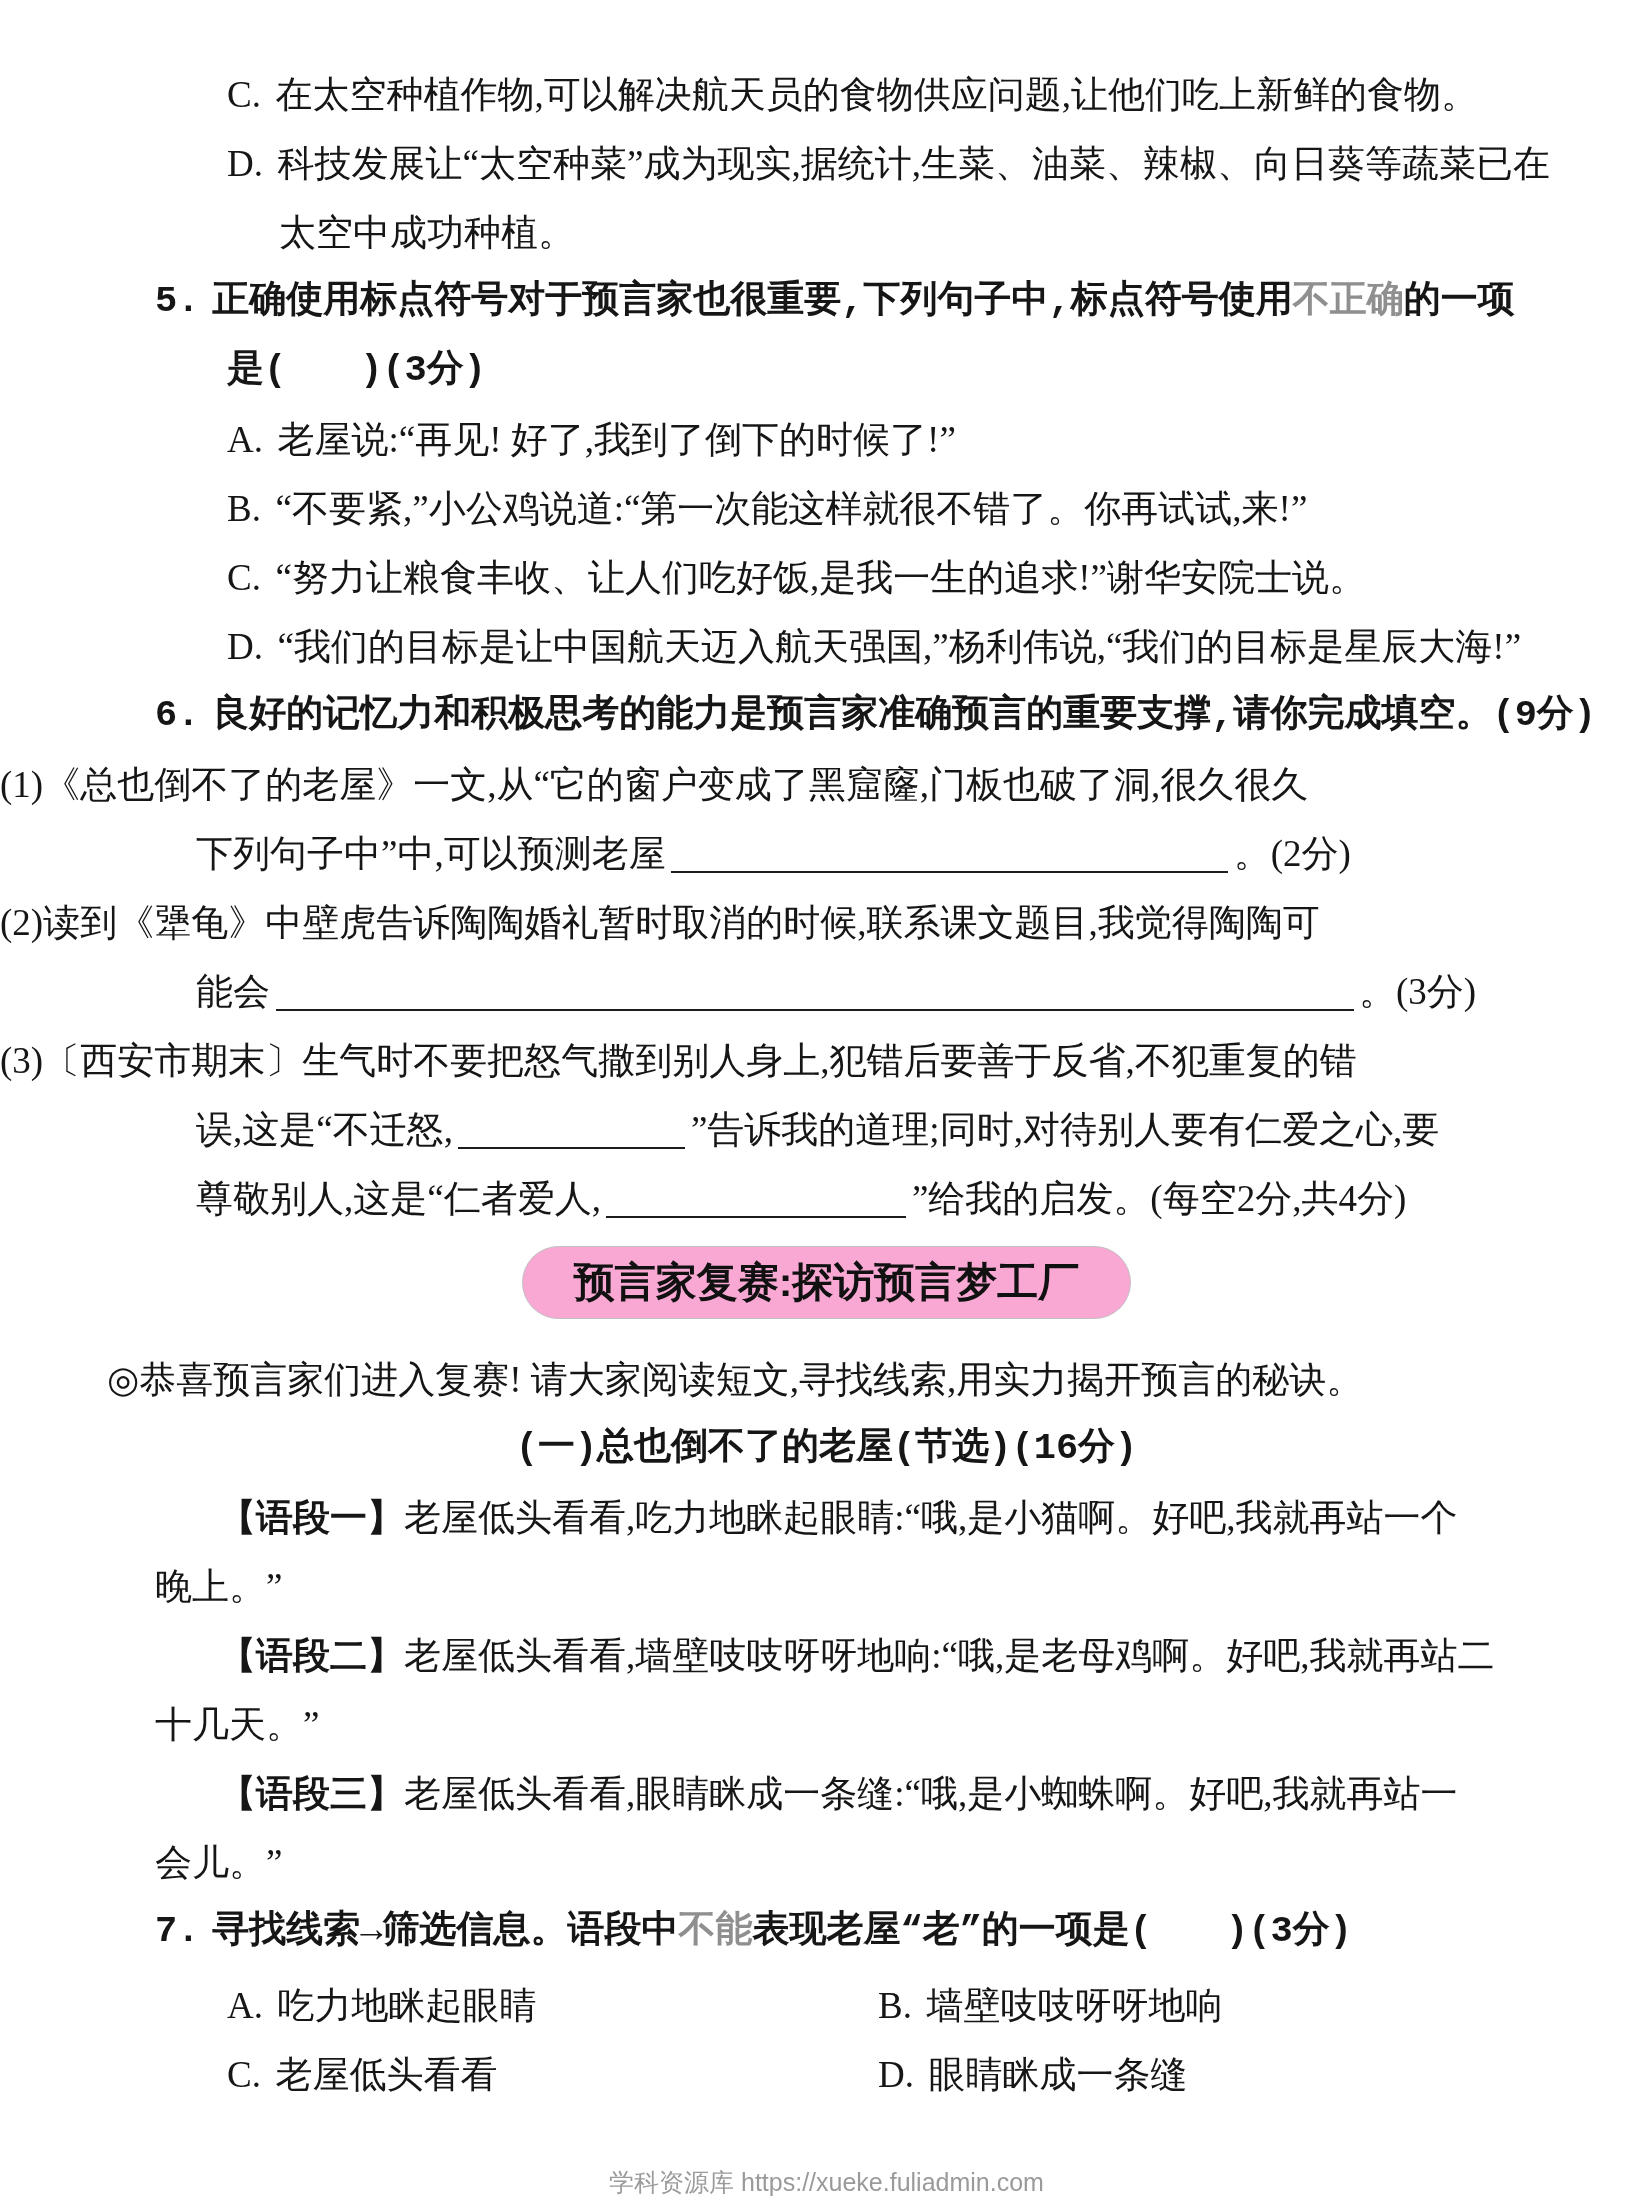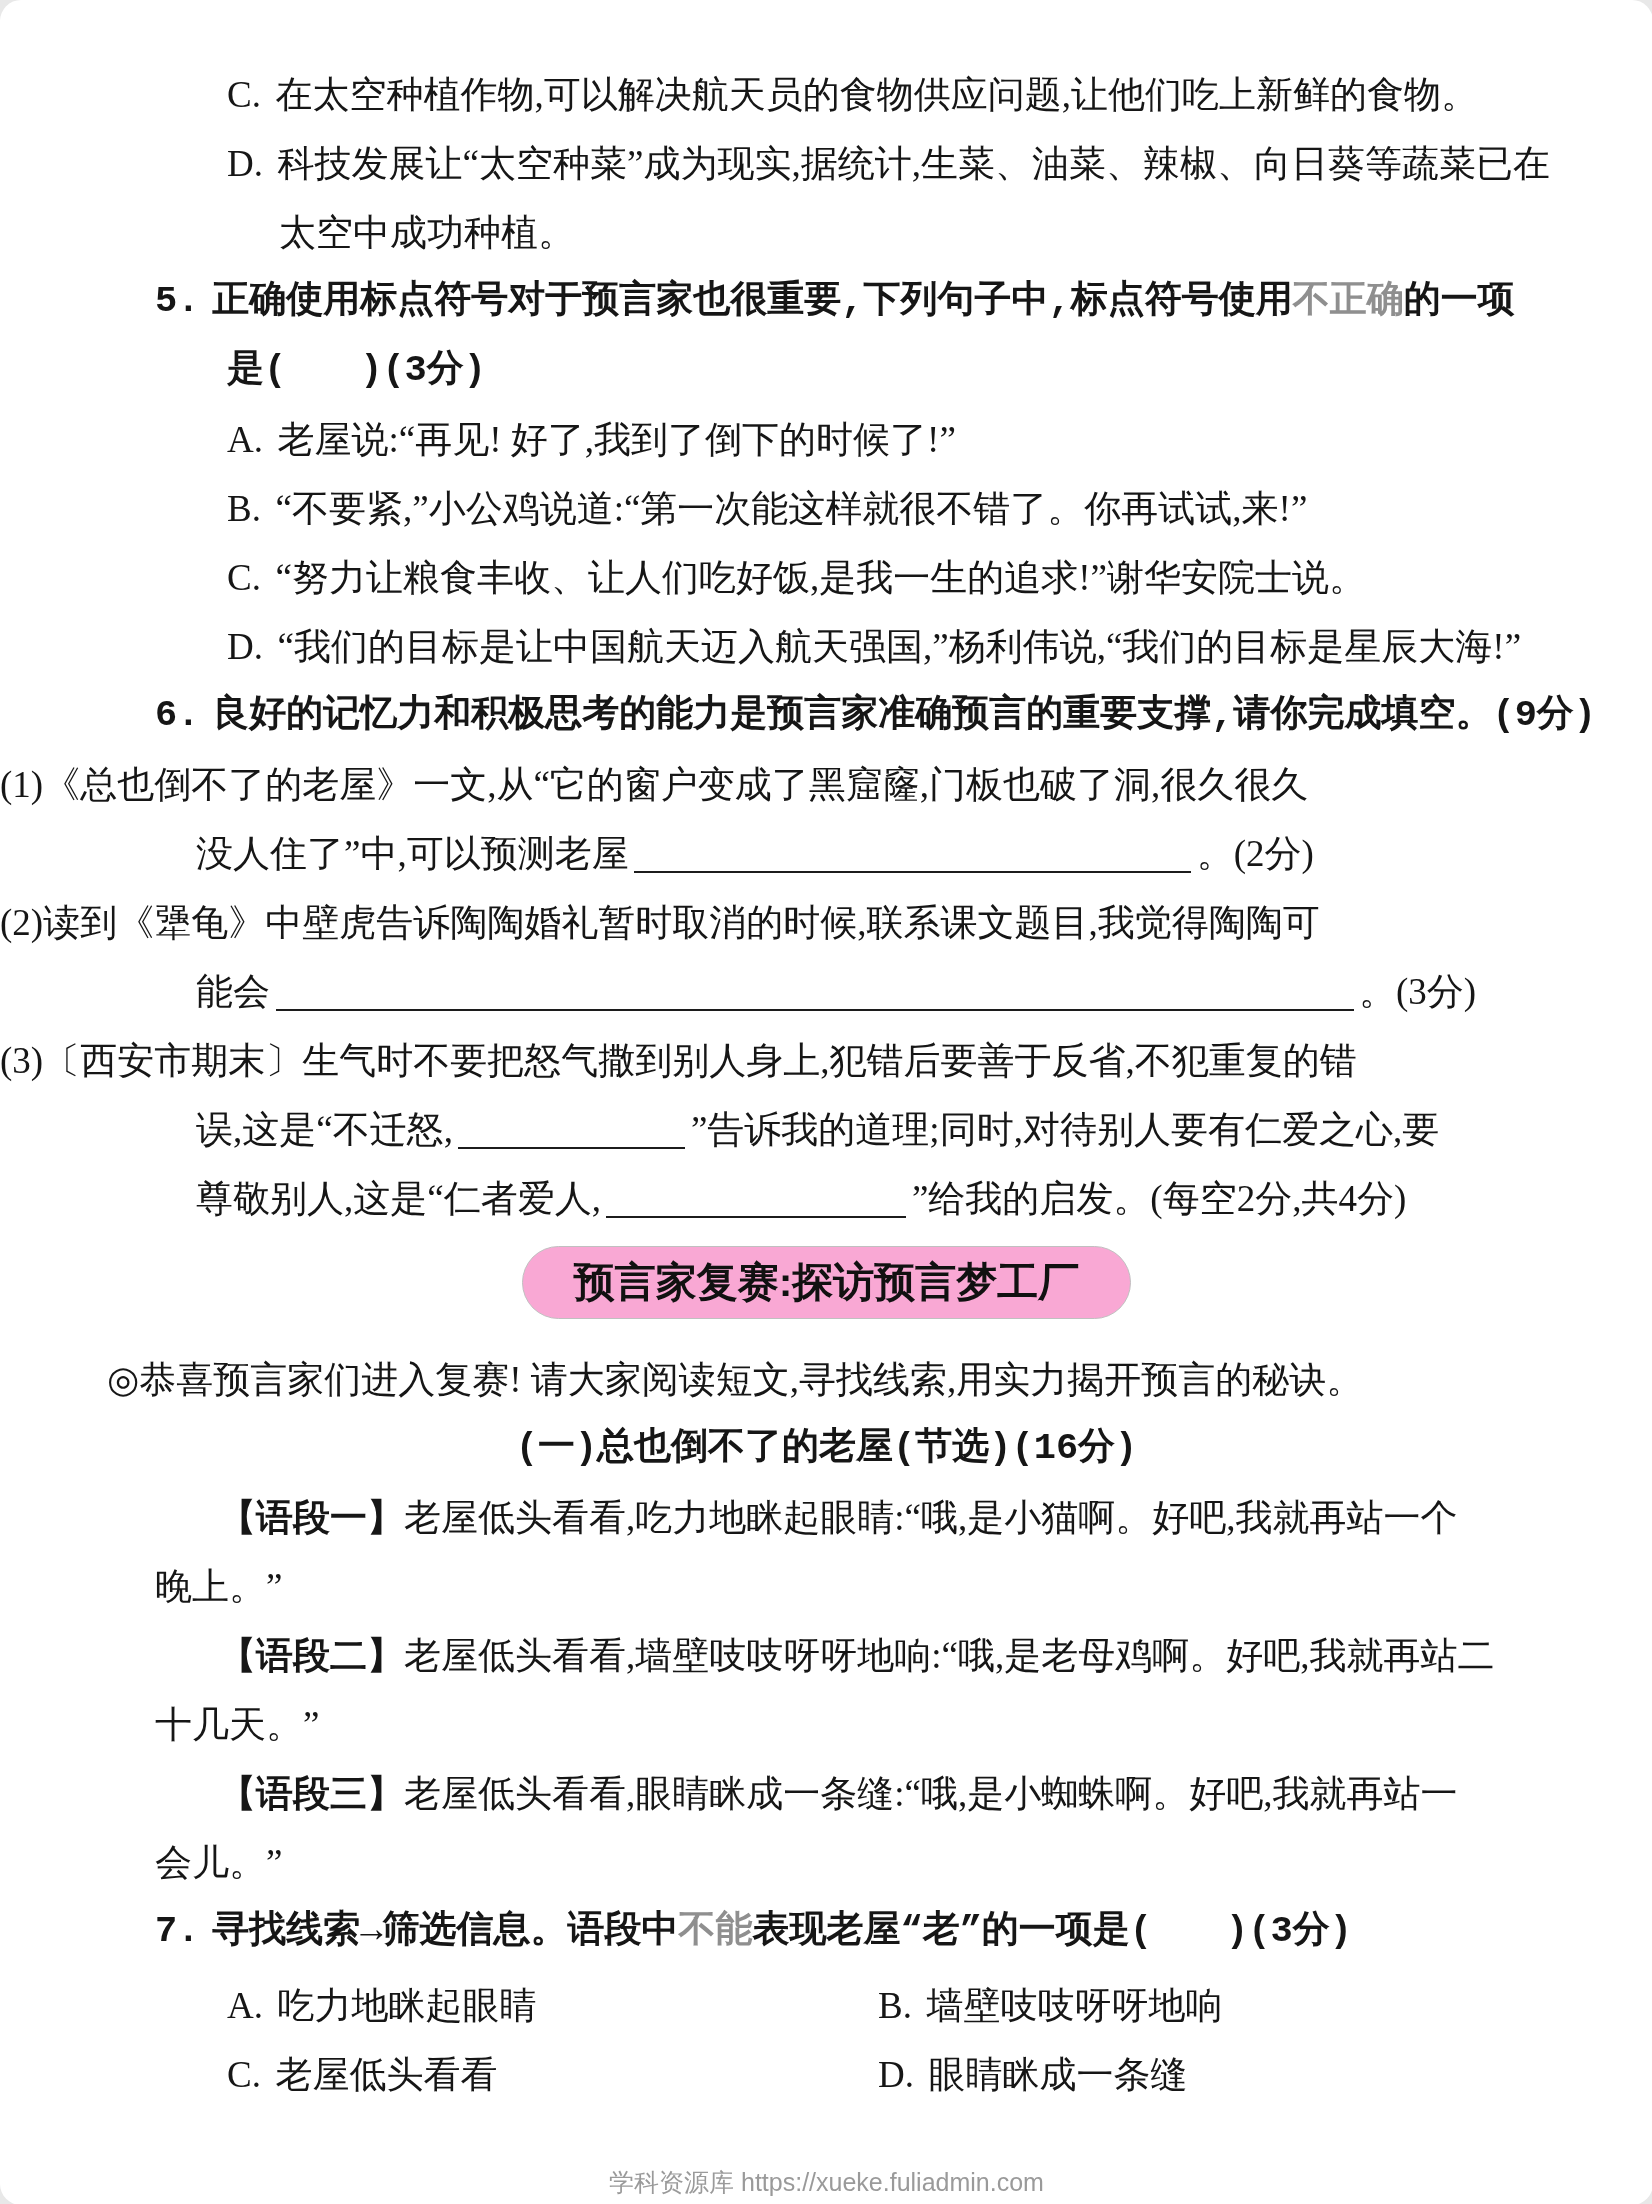--- a/index.html
+++ b/index.html
@@ -5,21 +5,20 @@
   html,body{margin:0;padding:0;background:#e8e8e8;}
   .page{
     position:relative;
     width:1653px;height:2205px;
     margin:0 auto;
     background:#ffffff;
     box-sizing:border-box;
     padding-top:60px;
     overflow:hidden;
     color:#161616;
-    border-radius:21px;
   }
   .line{
     height:69px;line-height:69px;
     font-size:37px;
     white-space:nowrap;
   }
   .kai{font-family:"Liberation Serif","DejaVu Serif",serif;}
   .hei{font-family:Liberation Mono, monospace;font-weight:700;}
   .i170{padding-left:155px;}
   .i190{padding-left:107px;}
@@ -99,21 +98,21 @@
     <span class="optlabel">D.</span><span>“我们的目标是让中国航天迈入航天强国,”杨利伟说,“我们的目标是星辰大海!”</span>
   </div>
 
   <div class="line hei i170">
     <span class="num">6.</span><span>良好的记忆力和积极思考的能力是预言家准确预言的重要支撑,请你完成填空。(9分)</span>
   </div>
   <div class="line kai i210">
     <span>(1)《总也倒不了的老屋》一文,从“它的窗户变成了黑窟窿,门板也破了洞,很久很久</span>
   </div>
   <div class="line kai i215">
-    <span>没人住了”中,可以预测老屋</span><span class="blank b1"></span><span>。(2分)</span>
+    <span>下列句子中”中,可以预测老屋</span><span class="blank b1"></span><span>。(2分)</span>
   </div>
   <div class="line kai i210">
     <span>(2)读到《犟龟》中壁虎告诉陶陶婚礼暂时取消的时候,联系课文题目,我觉得陶陶可</span>
   </div>
   <div class="line kai i215">
     <span>能会</span><span class="blank b2"></span><span>。(3分)</span>
   </div>
   <div class="line kai i210">
     <span>(3)〔西安市期末〕生气时不要把怒气撒到别人身上,犯错后要善于反省,不犯重复的错</span>
   </div>

